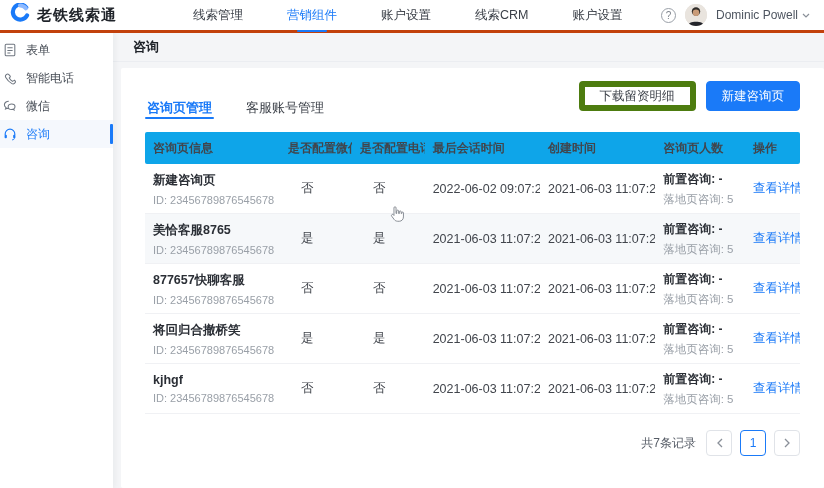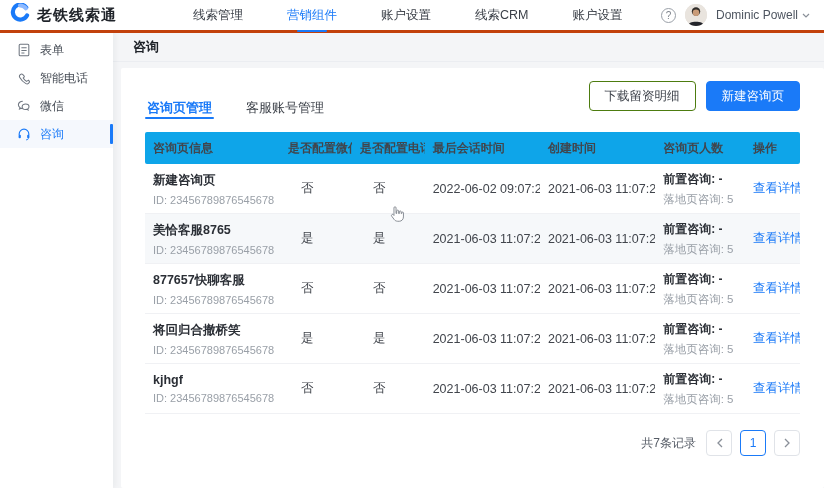--- a/index.html
+++ b/index.html
@@ -17,41 +17,41 @@
   .nav-item.active::after { content:""; position:absolute; bottom:0; left:50%; transform:translateX(-50%); width:30px; height:2px; background:#1a7af8; border-radius:1px; }
   .topbar-right { margin-left:auto; display:flex; align-items:center; gap:9px; }
   .help-circle { width:15px; height:15px; border:1px solid #9aa0a8; border-radius:50%; color:#7d838c; font-size:10px; line-height:13px; text-align:center; cursor:pointer; }
   .avatar { width:22px; height:22px; border-radius:50%; overflow:hidden; background:#e7e3dd; cursor:pointer; flex:none; }
   .user-name { font-size:12px; color:#4e5560; cursor:pointer; display:flex; align-items:center; gap:4px; }
   .caret-down svg { display:block; }
 
   
   .main { display:flex; height:455px; position:relative; }
   .sidebar { width:113px; background:#fff; box-shadow:2px 0 6px rgba(29,35,41,.05); padding-top:3px; z-index:2; }
-  .side-item { position:relative; height:28px; display:flex; align-items:center; gap:9px; padding-left:17px; font-size:12px; color:#464c55; cursor:pointer; }
+  .side-item { position:relative; height:28px; display:flex; align-items:center; gap:9px; padding-left:3px; font-size:12px; color:#464c55; cursor:pointer; }
   .side-item .side-icon { width:14px; height:14px; color:#6f7680; display:flex; }
   .side-item.active { color:#1a7af8; background:#f5f8fd; }
   .side-item.active .side-icon { color:#1a7af8; }
   .side-item.active::after { content:""; position:absolute; right:0; top:4px; bottom:4px; width:3px; background:#1a7af8; border-radius:1px; }
 
   .content { flex:1; display:flex; flex-direction:column; min-width:0; }
   .page-title-bar { height:29px; display:flex; align-items:center; padding-left:20px; border-bottom:1px solid #ebedf1; }
   .page-title { font-size:13px; font-weight:bold; color:#1f2329; }
 
   .card { flex:1; background:#fff; margin:6px 0 0 8px; padding:13px 24px 0 24px; display:flex; flex-direction:column; border-radius:2px; }
 
   
   .card-head { display:flex; align-items:flex-end; }
   .tabs { display:flex; gap:30px; }
   .tab { position:relative; font-size:13px; color:#3a3f47; padding:4px 2px 2px; cursor:pointer; }
   .tab.active { color:#1a7af8; font-weight:bold; }
   .tab.active::after { content:""; position:absolute; left:0; right:0; bottom:0; height:2px; background:#1a7af8; border-radius:1px; }
   .head-actions { margin-left:auto; display:flex; gap:10px; padding-bottom:8px; }
   .btn { height:30px; padding:0 15px; border-radius:4px; font-size:12.5px; display:flex; align-items:center; cursor:pointer; white-space:nowrap; }
-  .btn-default { background:#fff; border:1px solid #4d7c0f; color:#3a3f47; }
+  .btn-default { background:#fff; border:6px solid #4d7c0f; color:#3a3f47; }
   .btn-primary { background:#1a7af8; border:1px solid #1a7af8; color:#fff; }
 
   
   .table { margin-top:13px; }
   .thead { display:flex; align-items:center; height:32px; background:#0ea5e9; border-radius:2px; }
   .th { font-size:12px; font-weight:bold; color:#41454c; padding:0 8px; white-space:nowrap; overflow:hidden; }
   .trow { display:flex; align-items:center; height:50px; border-bottom:1px solid #f0f1f4; }
   .trow.hovered { background:#f6f8fa; }
   .td { padding:0 8px; font-size:12.5px; color:#41454c; white-space:nowrap; overflow:hidden; }
   .c-info    { width:20.6%; }

